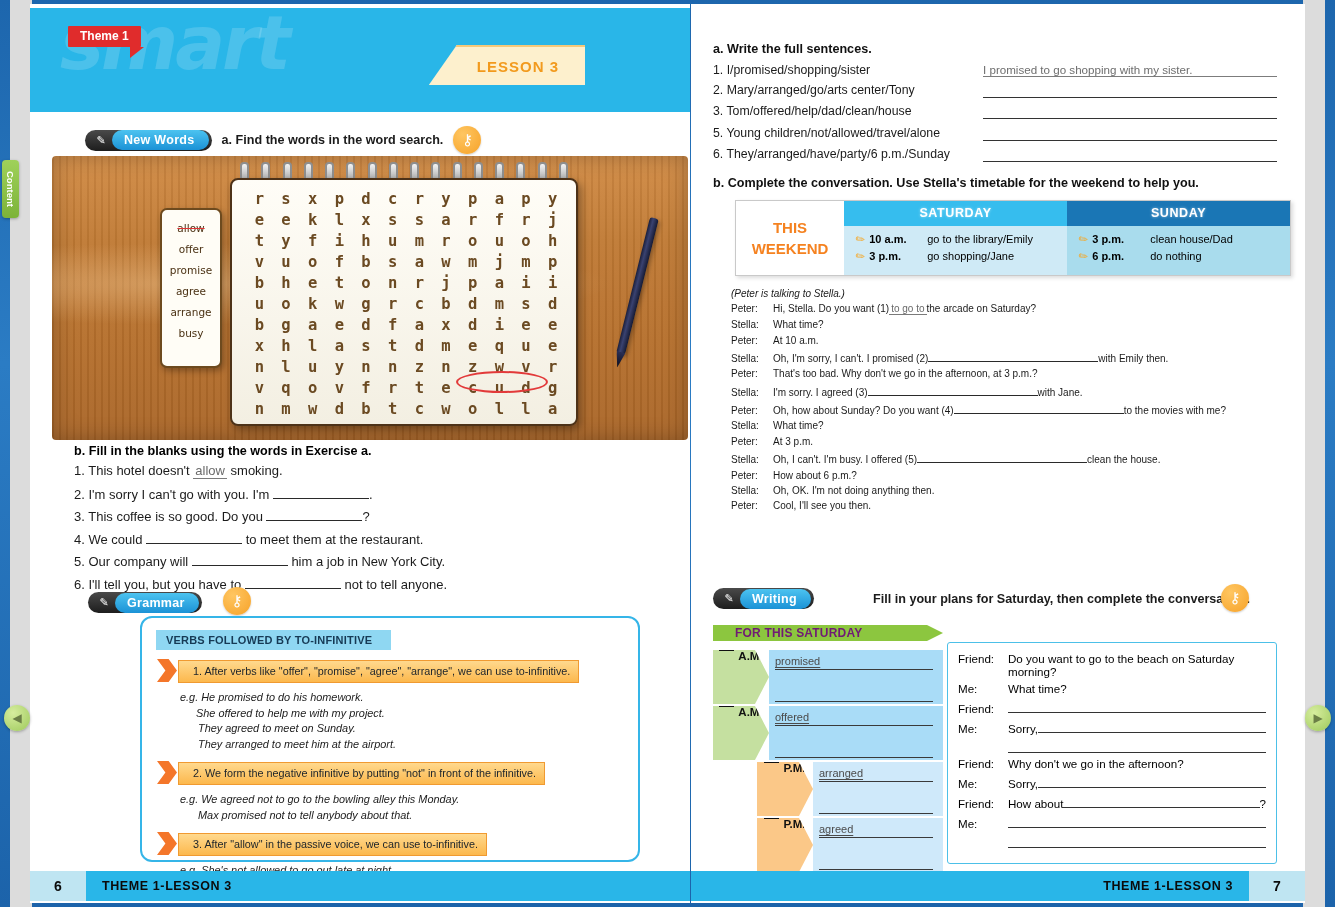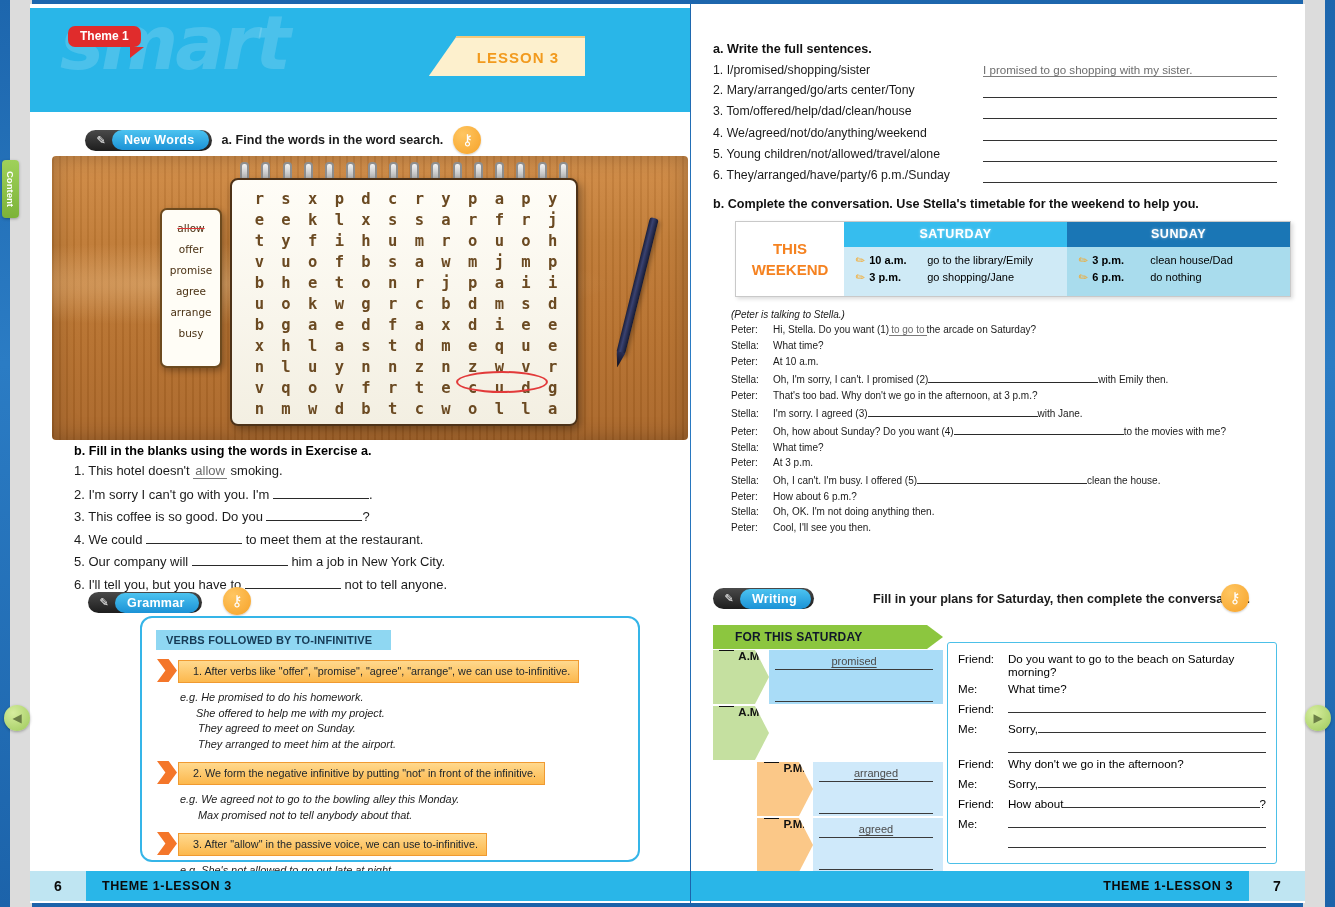--- a/index.html
+++ b/index.html
@@ -30,29 +30,29 @@
     position:absolute; left:0; top:4px; width:660px; height:104px;
     background:#29b6e8;
     clip-path: polygon(0 0, 100% 0, 100% 100%, 0 100%);
   }
   #hdr-ghost {
     position:absolute; left:30px; top:-4px; font-size:74px; font-weight:bold;
     color:rgba(255,255,255,0.16); font-style:italic; letter-spacing:-3px;
     font-family:"DejaVu Sans", sans-serif; pointer-events:none; white-space:nowrap;
   }
   #lesson-tab {
-    position:absolute; right:105px; top:32px; height:40px; padding:0 26px 0 48px;
+    position:absolute; right:105px; top:41px; height:40px; padding:0 26px 0 48px;
     background:#fdf0cd; color:#f29a1d; font-weight:bold; font-size:15px;
     letter-spacing:1px; display:flex; align-items:center;
     clip-path: polygon(28px 0, 100% 0, 100% 100%, 0 100%);
     border-top:2px solid #f6c97a;
   }
   #theme-badge {
     position:absolute; left:38px; top:22px; background:#e02c2c; color:#fff;
-    font-size:12px; font-weight:bold; padding:3px 12px 4px 12px; border-radius:7px;
+    font-size:12px; font-weight:bold; padding:3px 12px 4px 12px; border-radius:1px;
     z-index:4;
   }
   #theme-badge::after{
     content:""; position:absolute; left:62px; top:100%; border-left:14px solid #e02c2c;
     border-bottom:11px solid transparent;
   }
   #main-title {
     position:absolute; left:32px; top:48px; font-size:35px; font-weight:bold;
     font-style:italic; color:#fcb040; letter-spacing:-1px; z-index:3;
     -webkit-text-stroke: 3px #ffffff; paint-order: stroke fill;
@@ -196,37 +196,37 @@
   #dlg{ margin:12px 0 0 18px; font-size:10px; color:#1a1a1a; }
   #dlg .stage{ font-style:italic; margin-bottom:4px; }
   #dlg .ln{ display:flex; margin-bottom:4.4px; align-items:baseline; }
   #dlg .who{ width:42px; flex:none; }
 
   
   #wr-pill{ position:absolute; left:22px; top:584px; }
   #wr-inst{ position:absolute; left:182px; top:588px; }
   #wr-key{ position:absolute; left:530px; top:580px; }
   #for-sat{
-    position:absolute; left:22px; top:621px; width:230px; height:24px;
-    background:#8cc63f; color:#0f172a; font-weight:bold; font-size:12px;
+    position:absolute; left:22px; top:621px; width:230px; height:16px;
+    background:#8cc63f; color:#701a75; font-weight:bold; font-size:12px;
     display:flex; align-items:center; padding-left:22px; letter-spacing:.2px;
     clip-path: polygon(0 0, calc(100% - 16px) 0, 100% 50%, calc(100% - 16px) 100%, 0 100%);
     text-align: center;
   }
   #plan{ position:absolute; left:22px; top:646px; width:230px; }
   .slot{ display:flex; height:54px; margin-bottom:2px; }
   .slot .tag{
     width:56px; display:flex; align-items:flex-start; justify-content:center;
     font-weight:bold; font-size:11.5px; color:#111;
     clip-path: polygon(0 0, calc(100% - 14px) 0, 100% 50%, calc(100% - 14px) 100%, 0 100%);
   }
   .slot .tag .u{ display:inline-block; width:15px; border-bottom:1.3px solid #111; margin-right:4px; }
   .slot.am .tag{ background:#c5e0a0; }
   .slot.pm .tag{ background:#fbc888;margin-left:44px; }
-  .slot .lines{ flex:1; background:#cfe9fa; padding:5px 10px 0 6px;text-align:center; }
+  .slot .lines{ flex:1; background:#cfe9fa; padding:5px 10px 0 6px; }
   .slot.am1 .lines{ background:#a9dcf7; }
   .slot.am2 .lines{ background:#a9dcf7; }
   .slot .l1{ border-bottom:1.2px solid #3a3a3a; height:15px; color:#4b4b4b; font-size:11px;
              text-decoration:underline; text-underline-offset:2px; }
   .slot .l2{ border-bottom:1.2px solid #3a3a3a; height:21px; margin-top:11px; }
   #wr-conv{
     position:absolute; left:256px; top:638px; width:330px; height:222px;
     border:1.4px solid #4cc0e8; border-radius:3px; background:#fff;
     padding:9px 10px 0 10px; font-size:11.6px;
   }
@@ -500,24 +500,20 @@
           </div>
           <div class="r">
             <div class="q">2. Mary/arranged/go/arts center/Tony</div>
             <div class="ansline"></div>
           </div>
           <div class="r">
             <div class="q">3. Tom/offered/help/dad/clean/house</div>
             <div class="ansline"></div>
           </div>
           <div class="r">
-            <div class="q">4. We/agreed/not/do/anything/weekend</div>
-            <div class="ansline"></div>
-          </div>
-          <div class="r">
             <div class="q">5. Young children/not/allowed/travel/alone</div>
             <div class="ansline"></div>
           </div>
           <div class="r">
             <div class="q">6. They/arranged/have/party/6 p.m./Sunday</div>
             <div class="ansline"></div>
           </div>
         </div>
 
       <div class="rhd" style="margin-top:14px;">b. Complete the conversation. Use Stella's timetable for the weekend to help you.</div>
@@ -639,20 +635,24 @@
     <div id="plan">
         <div class="slot am am1">
           <div class="tag"><span class="u"></span>A.M.</div>
           <div class="lines">
             <div class="l1">promised</div>
             <div class="l2"></div>
           </div>
         </div>
         <div class="slot am am2">
           <div class="tag"><span class="u"></span>A.M.</div>
+          <div class="lines">
+            <div class="l1">offered</div>
+            <div class="l2"></div>
+          </div>
         </div>
         <div class="slot pm">
           <div class="tag"><span class="u"></span>P.M.</div>
           <div class="lines">
             <div class="l1">arranged</div>
             <div class="l2"></div>
           </div>
         </div>
         <div class="slot pm">
           <div class="tag"><span class="u"></span>P.M.</div>

